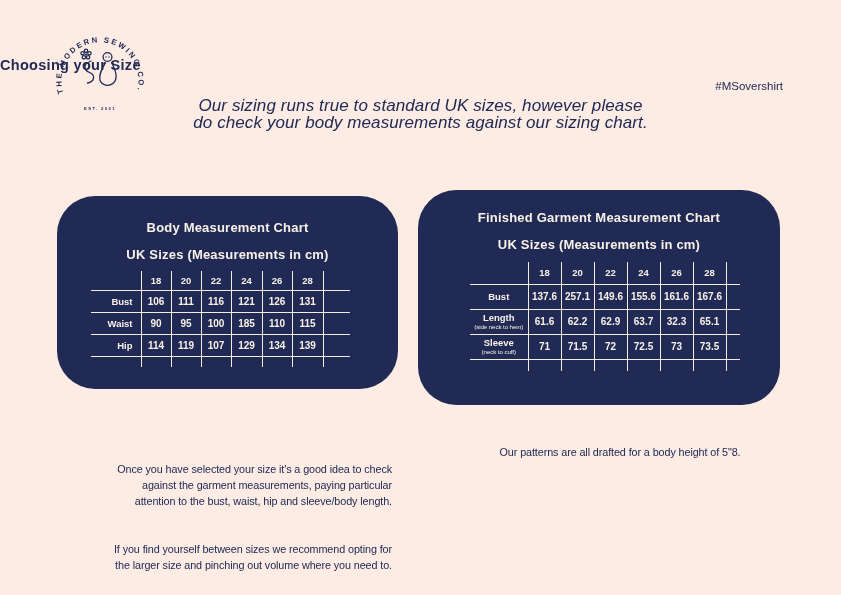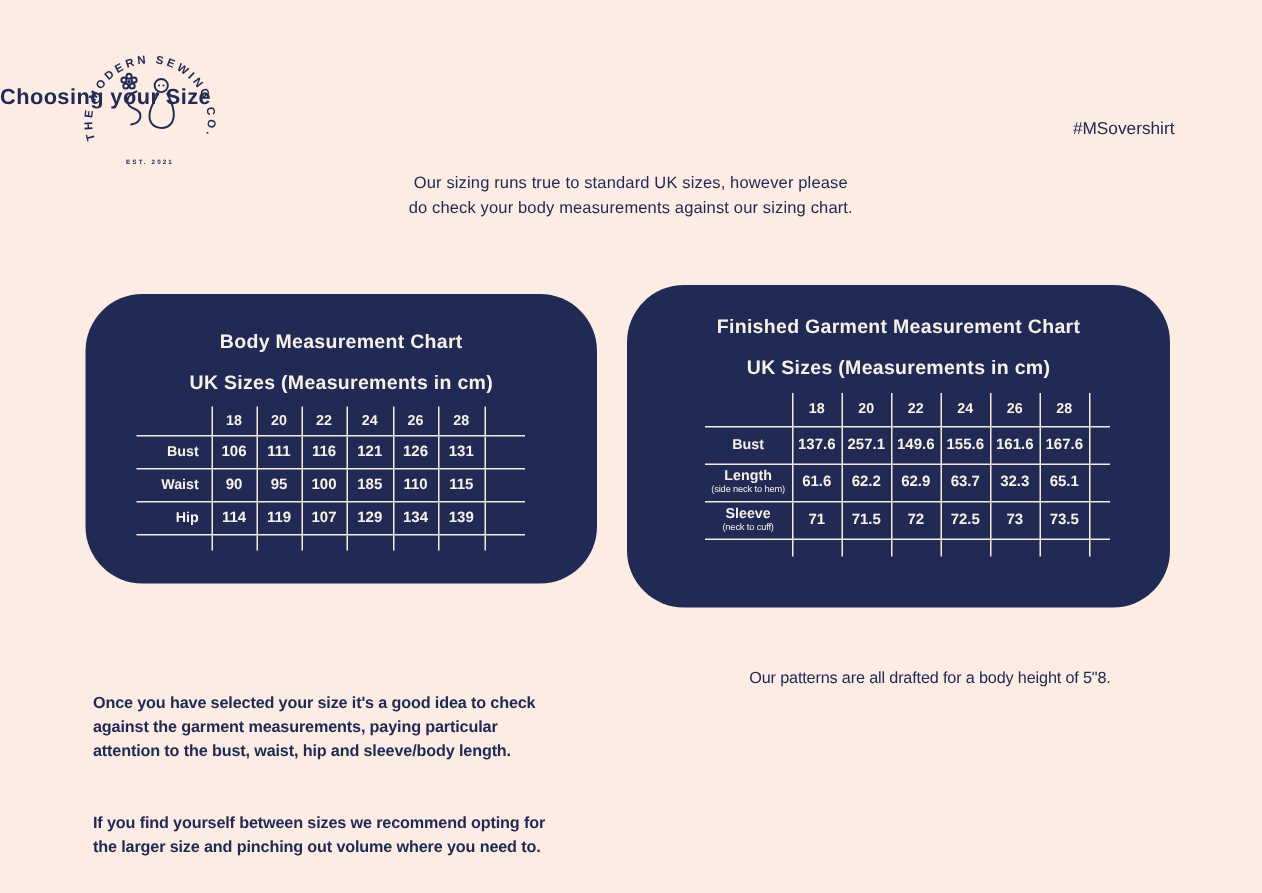--- a/index.html
+++ b/index.html
@@ -19,22 +19,22 @@
   
   .logo{position:absolute;left:50px;top:24px;width:100px;height:100px;}
   .page-title{
     position:absolute;left:0;right:0;top:57px;text-align:left;
     font-size:14.5px;font-weight:bold;letter-spacing:.3px;
   }
   .hashtag{position:absolute;right:58px;top:59px;font-size:11.5px;margin-top:21px;}
 
   
   .intro{
-    position:absolute;left:0;right:0;top:114px;text-align:center;
-    font-size:11px;line-height:16.5px;white-space:pre-line;letter-spacing:.1px;
+    position:absolute;left:0;right:0;top:98px;text-align:center;
+    font-size:17px;line-height:16.5px;white-space:pre-line;letter-spacing:.1px;font-style:italic;
   }
 
   
   .card{position:absolute;background:var(--navy);border-radius:38px;color:var(--cream);}
   .card-left{left:57px;top:196px;width:341px;height:193px;}
   .card-right{left:418px;top:190px;width:362px;height:215px;}
   .card-title,.card-subtitle{
     position:absolute;left:0;right:0;text-align:center;
     font-weight:bold;font-size:13px;letter-spacing:.2px;
   }
@@ -63,23 +63,22 @@
   .mtable td.size{font-size:9.5px;}
   .t-left td.lbl{font-size:9.5px;text-align:right;padding-right:8px;}
   .t-right td.lbl{font-size:9.5px;text-align:center;line-height:10px;}
   .t-right td.lbl .sub{
     display:block;font-size:6.2px;font-weight:normal;letter-spacing:-.1px;line-height:7px;
   }
 
   
   .foot-left{
     position:absolute;left:62px;top:445px;width:330px;
-    font-size:10.8px;line-height:16px;text-align:left;white-space:pre-line;
+    font-size:10.8px;line-height:16px;text-align:right;white-space:pre-line;
     letter-spacing:-.1px;
-    font-weight:bold;
   }
   .foot-left .para2{margin-top:16px;}
   .foot-right{
     position:absolute;left:450px;top:446px;width:340px;text-align:center;
     font-size:10.8px;letter-spacing:-.1px;
   }
 </style>
 </head>
 <body>
 

